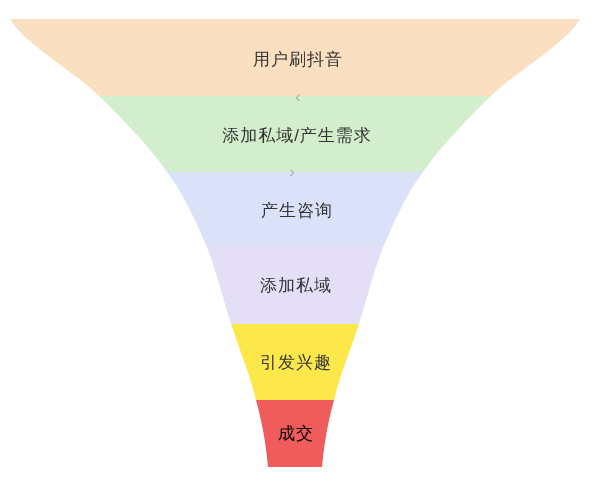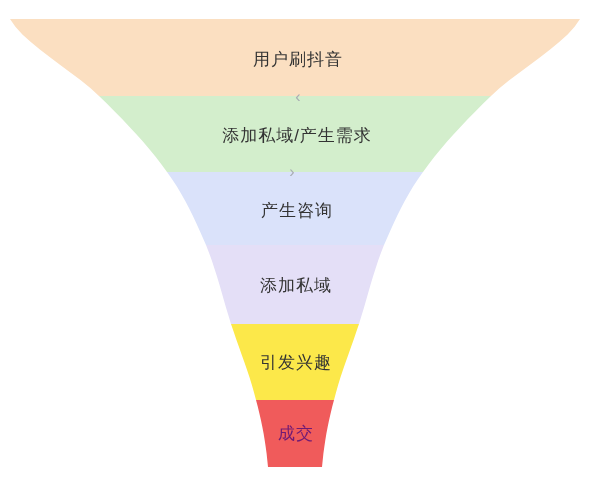--- a/index.html
+++ b/index.html
@@ -17,21 +17,21 @@
   .canvas svg { position: absolute; left: 0; top: 0; }
   .stage-label {
     position: absolute;
     transform: translate(-50%, -50%);
     font-size: 17px;
     color: #333333;
     letter-spacing: 1px;
     white-space: nowrap;
     z-index: 2;
   }
-  .stage-label.light { color: #701a75; }
+  .stage-label.light { color: #000000; }
   .l1 { left: 298px; top: 59px; text-align: center; }
   .l2 { left: 297px; top: 135px; }
   .l3 { left: 297px; top: 210px; }
   .l4 { left: 296px; top: 285px; }
   .l5 { left: 296px; top: 362px; }
   .l6 { left: 296px; top: 433px; }
   .chevron {
     position: absolute;
     transform: translate(-50%, -50%);
     font-size: 16px;

